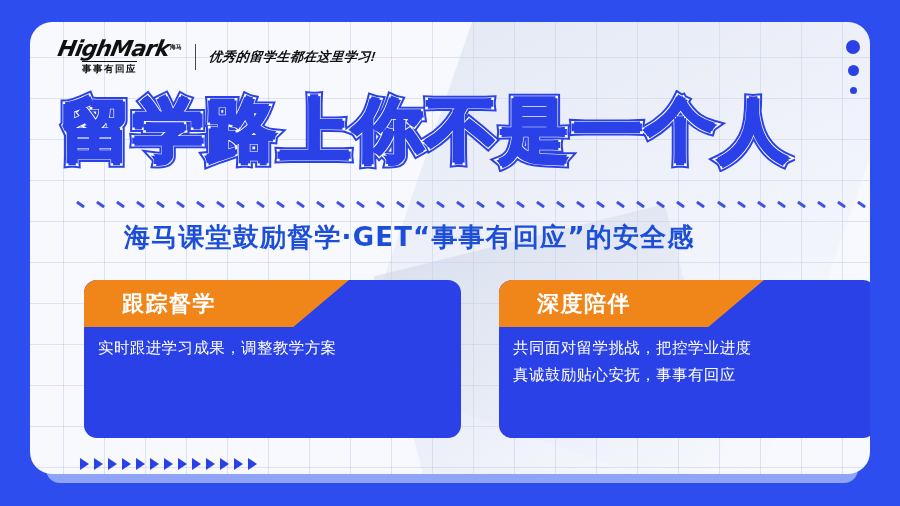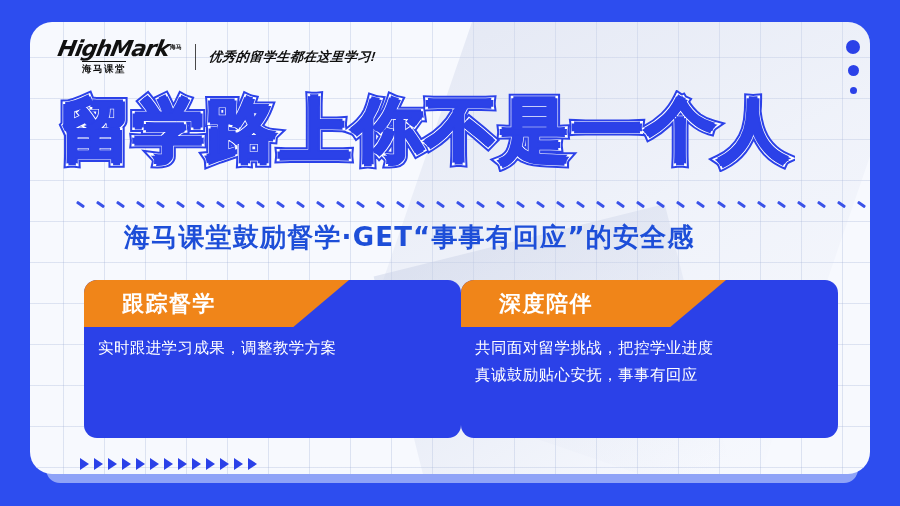--- a/index.html
+++ b/index.html
@@ -146,21 +146,21 @@
     position:absolute; left:94px; top:198px;
     font-family:"DejaVu Sans", sans-serif;
     font-size:26px; font-weight:bold;
     color:#1d4ed8; letter-spacing:1.2px;
     white-space:nowrap;
   }
 
   
   .cards{
     position:absolute; left:54px; top:258px;
-    width:792px; display:flex; 
+    width:792px; display:flex; gap:38px;
   }
   .card{
     position:relative;
     width:377px; height:158px;
     background:#2B41E8;
     border-radius:13px;
     overflow:hidden;
   }
   .card-tab{
     position:absolute; left:0; top:0;
@@ -222,21 +222,21 @@
     <div class="diagonal2"></div>
 
     <div class="content">
 
       <div class="header">
         <div class="logo">
           <div class="logo-main">
             <span class="tilt">HighMark</span>
             <span class="logo-sup">海马</span>
           </div>
-          <div class="logo-sub">海马课堂</div>
+          <div class="logo-sub">事事有回应</div>
         </div>
         <div class="divider-v"></div>
         <div class="tagline">优秀的留学生都在这里学习!</div>
       </div>
 
       <div class="title-outer">留学路上你不是一个人</div>
       <div class="title">留学路上你不是一个人</div>
 
       <div class="slash-row">
           <div class="slash"></div>

